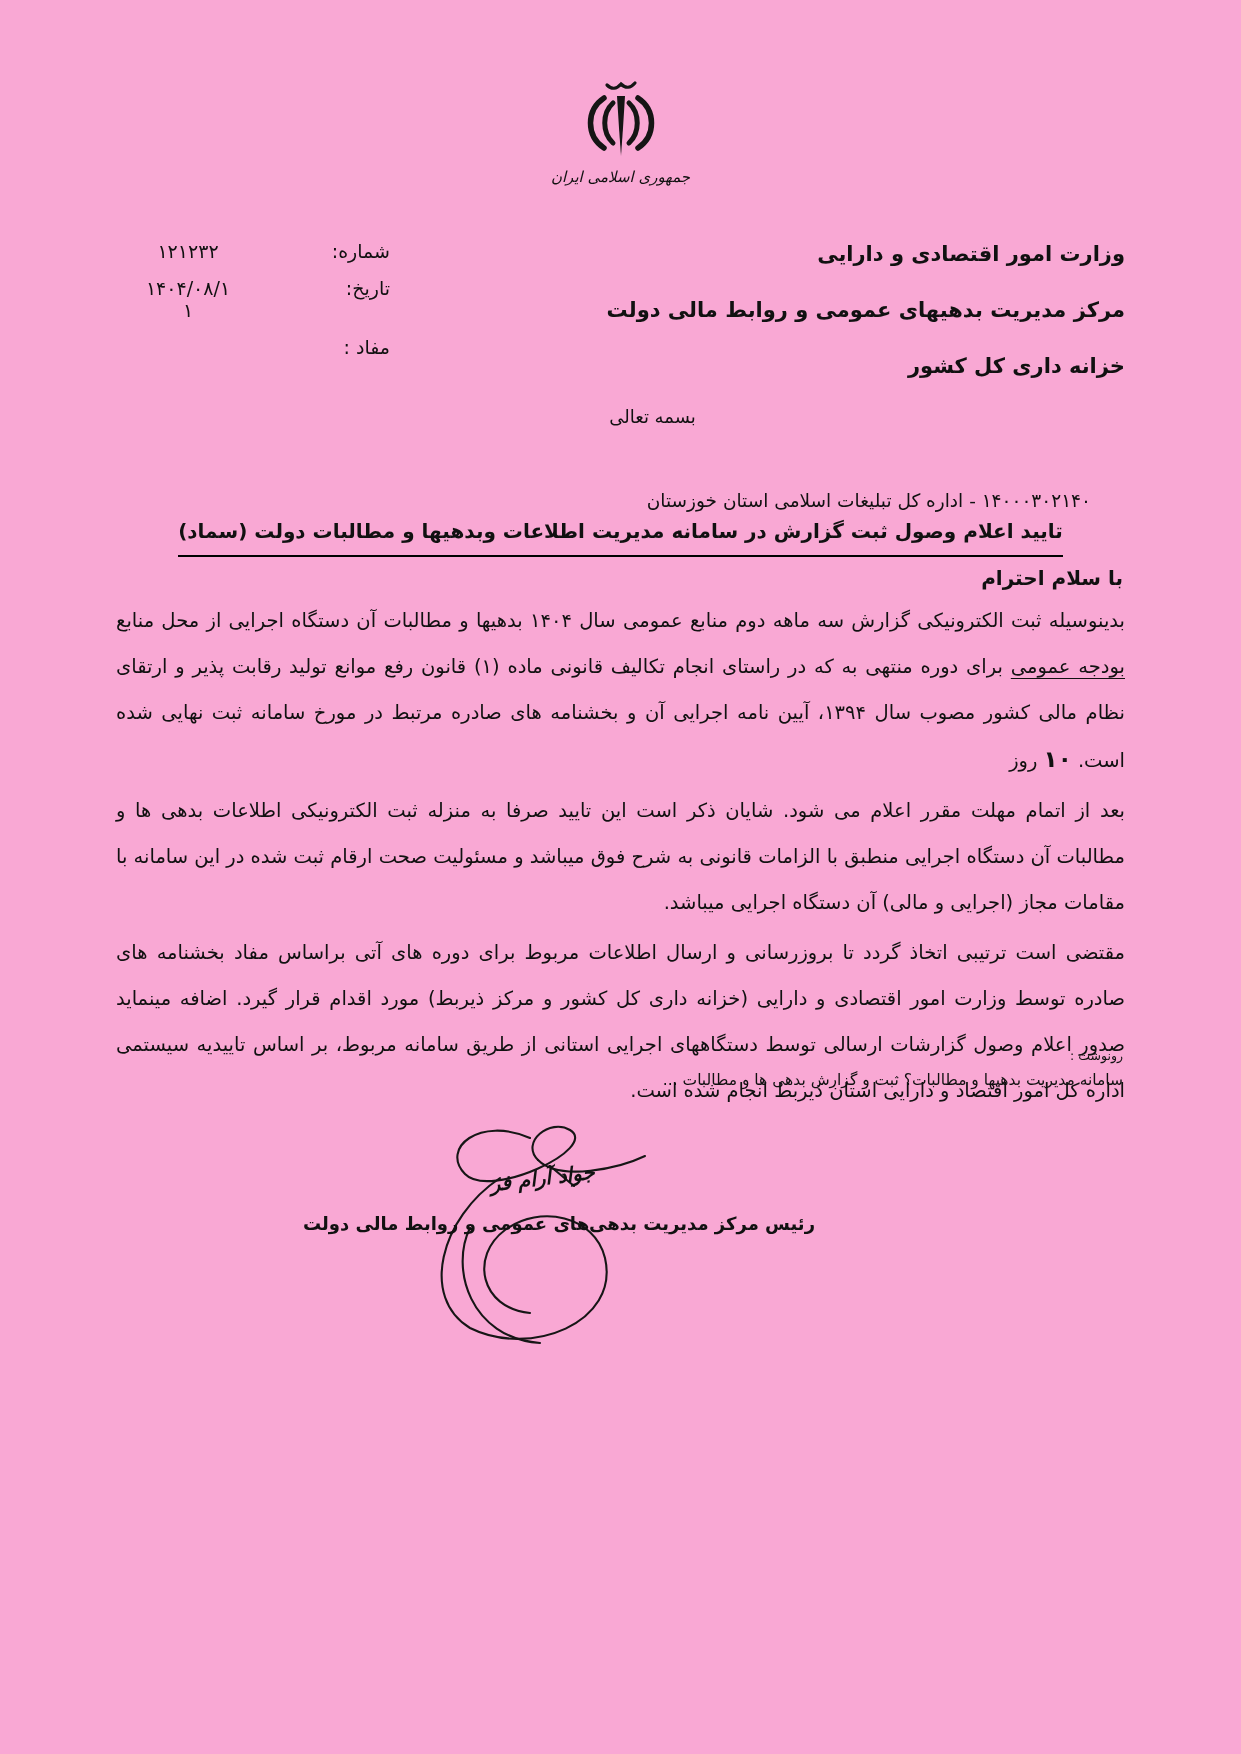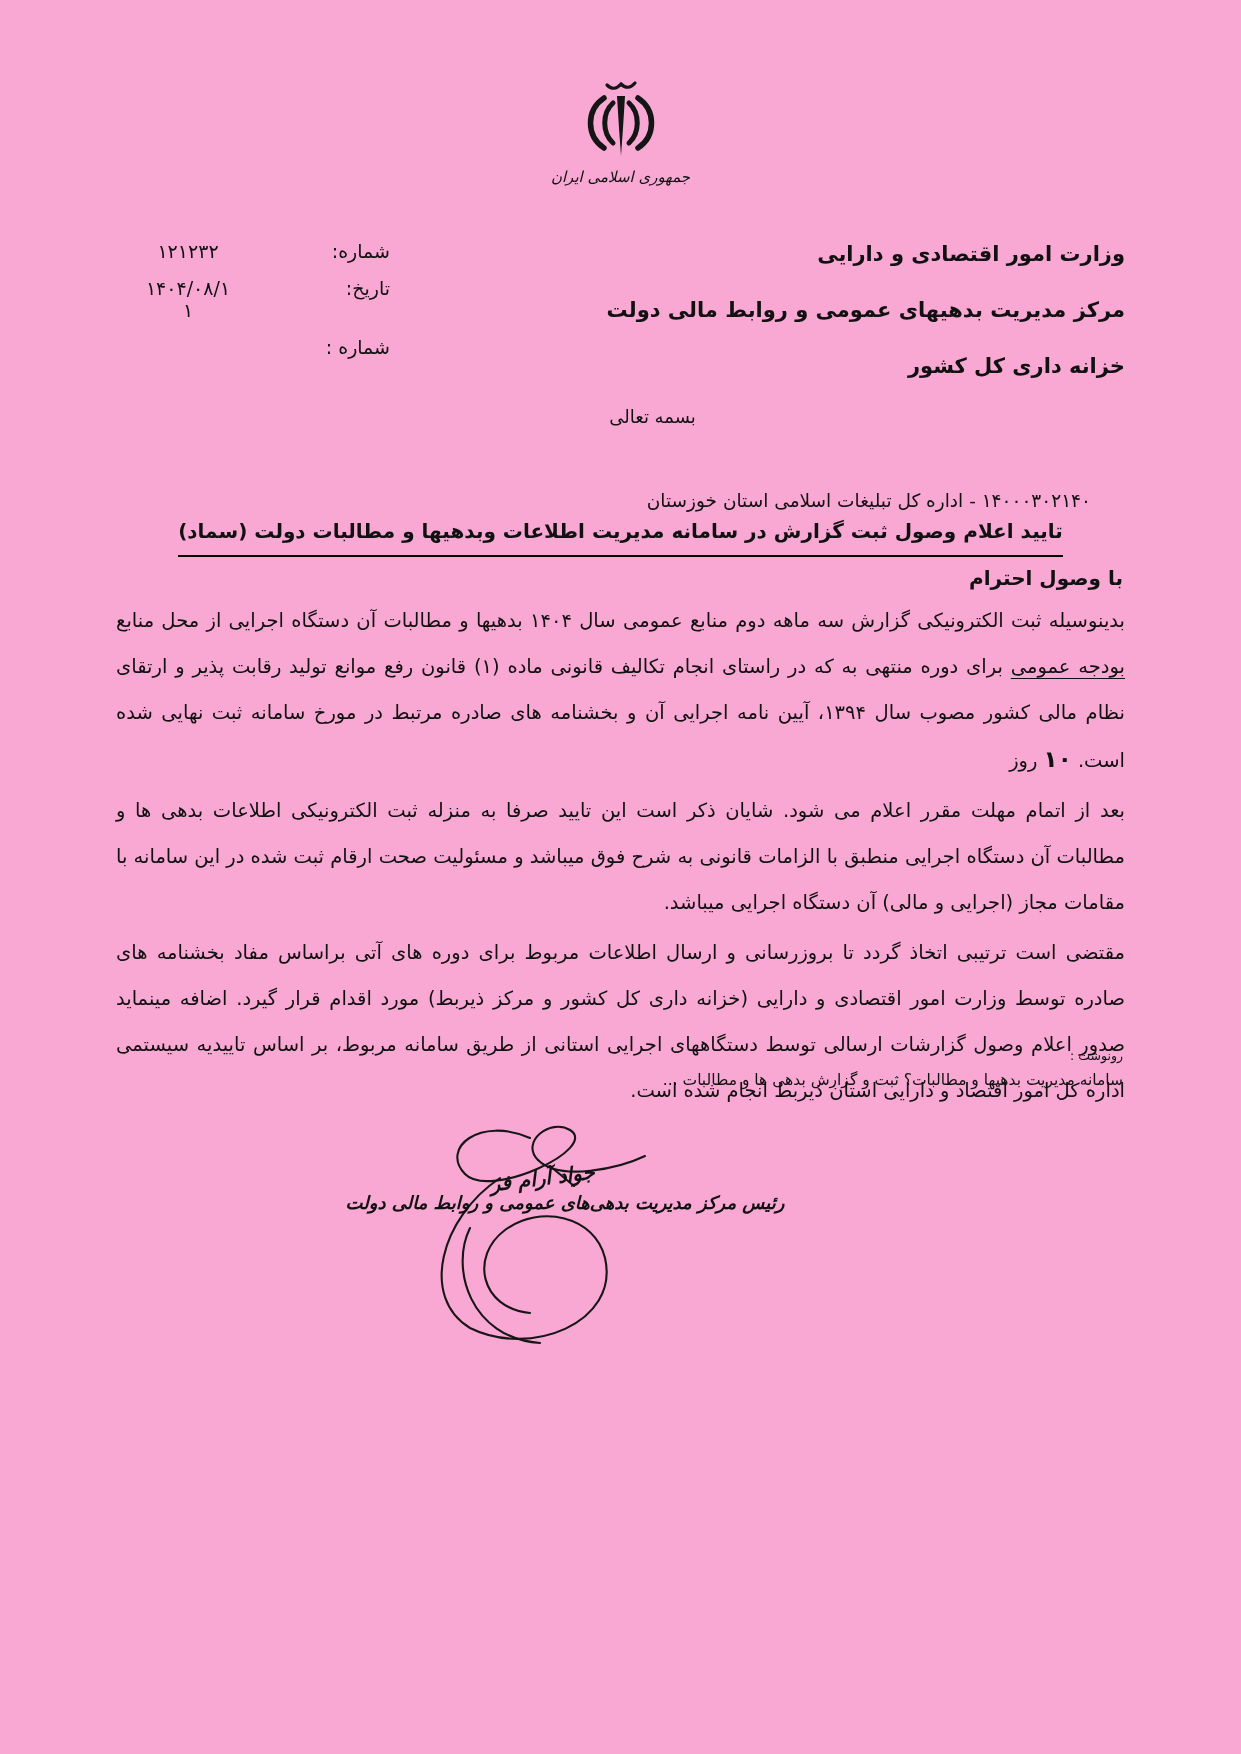--- a/index.html
+++ b/index.html
@@ -32,21 +32,21 @@
   .u{text-decoration:underline;text-underline-offset:5px;}
   .big10{font-weight:bold;font-size:23px;}
   
   .cc{position:absolute;top:1048px;right:118px;direction:rtl;text-align:right;}
   .cc-label{font-size:12.5px;}
   .cc-line{font-size:15.5px;margin-top:8px;}
   
   .sig-block{position:absolute;top:1108px;left:315px;width:500px;height:250px;}
   .sig-scrawl{position:absolute;left:95px;top:0;}
   .sig-name{position:absolute;top:58px;left:175px;font-size:20px;font-weight:bold;font-style:italic;direction:rtl;transform:rotate(-7deg);white-space:nowrap;}
-  .sig-title{position:absolute;top:84px;left:0;width:100%;text-align:center;font-weight:bold;font-size:18px;direction:rtl;white-space:nowrap;font-style:italic;}
+  .sig-title{position:absolute;top:105px;left:0;width:100%;text-align:center;font-weight:bold;font-size:18px;direction:rtl;white-space:nowrap;}
 </style>
 </head>
 <body>
 
 <div class="page">
 
   <div class="emblem-wrap">
     <svg class="emblem-svg" width="110" height="86" viewBox="0 0 110 86" aria-hidden="true">
       <g stroke="#151515" fill="none" stroke-linecap="round">
 
@@ -76,34 +76,34 @@
       <span class="fvalue">۱۲۱۲۳۲</span>
     </div>
     <div class="frow">
       <span class="flabel">تاریخ:</span>
       <span class="fvalue">
         <span>۱۴۰۴/۰۸/۱</span>
         <span class="l2">۱</span>
       </span>
     </div>
     <div class="frow">
-      <span class="flabel">شماره :</span>
+      <span class="flabel">مفاد :</span>
       <span class="fvalue"></span>
     </div>
   </div>
 
   <div class="besmele">بسمه تعالی</div>
 
   <div class="addressee">۱۴۰۰۰۳۰۲۱۴۰ - اداره کل تبلیغات اسلامی استان خوزستان</div>
 
   <div class="subject">
     <span>تایید اعلام وصول ثبت گزارش در سامانه مدیریت اطلاعات وبدهیها و مطالبات دولت (سماد)</span>
   </div>
 
-  <div class="salutation">با وصول احترام</div>
+  <div class="salutation">با سلام احترام</div>
 
   <div class="body">
     <p><span>بدینوسیله ثبت الکترونیکی گزارش سه ماهه دوم منابع عمومی سال ۱۴۰۴ بدهیها و مطالبات آن دستگاه اجرایی از محل منابع </span><span class="u">بودجه عمومی</span><span> برای دوره منتهی به  که در راستای انجام تکالیف قانونی ماده (۱) قانون رفع موانع تولید رقابت پذیر و ارتقای نظام مالی کشور مصوب سال ۱۳۹۴،  آیین نامه اجرایی آن و بخشنامه های صادره مرتبط در مورخ  سامانه ثبت نهایی شده است. </span><span class="big10">۱۰</span><span> روز</span></p>
     <p>بعد از اتمام مهلت مقرر اعلام می شود. شایان ذکر است این تایید صرفا به منزله ثبت الکترونیکی اطلاعات بدهی ها و مطالبات آن دستگاه اجرایی منطبق با الزامات قانونی به شرح فوق میباشد و مسئولیت صحت ارقام ثبت شده در این سامانه با مقامات مجاز (اجرایی و مالی) آن دستگاه اجرایی میباشد.</p>
     <p>مقتضی است ترتیبی اتخاذ گردد تا بروزرسانی و ارسال اطلاعات مربوط برای دوره های آتی براساس مفاد بخشنامه های صادره توسط وزارت امور اقتصادی و دارایی (خزانه داری کل کشور و مرکز ذیربط) مورد اقدام قرار گیرد. اضافه مینماید صدور اعلام وصول گزارشات ارسالی توسط دستگاههای اجرایی استانی از طریق سامانه مربوط، بر اساس تاییدیه سیستمی اداره کل امور اقتصاد و دارایی استان ذیربط انجام شده است.</p>
   </div>
 
   <div class="cc">
     <div class="cc-label">رونوشت :</div>
     <div class="cc-line">سامانه مدیریت بدهیها و مطالبات؟ ثبت و گزارش بدهی ها و مطالبات ...</div>

